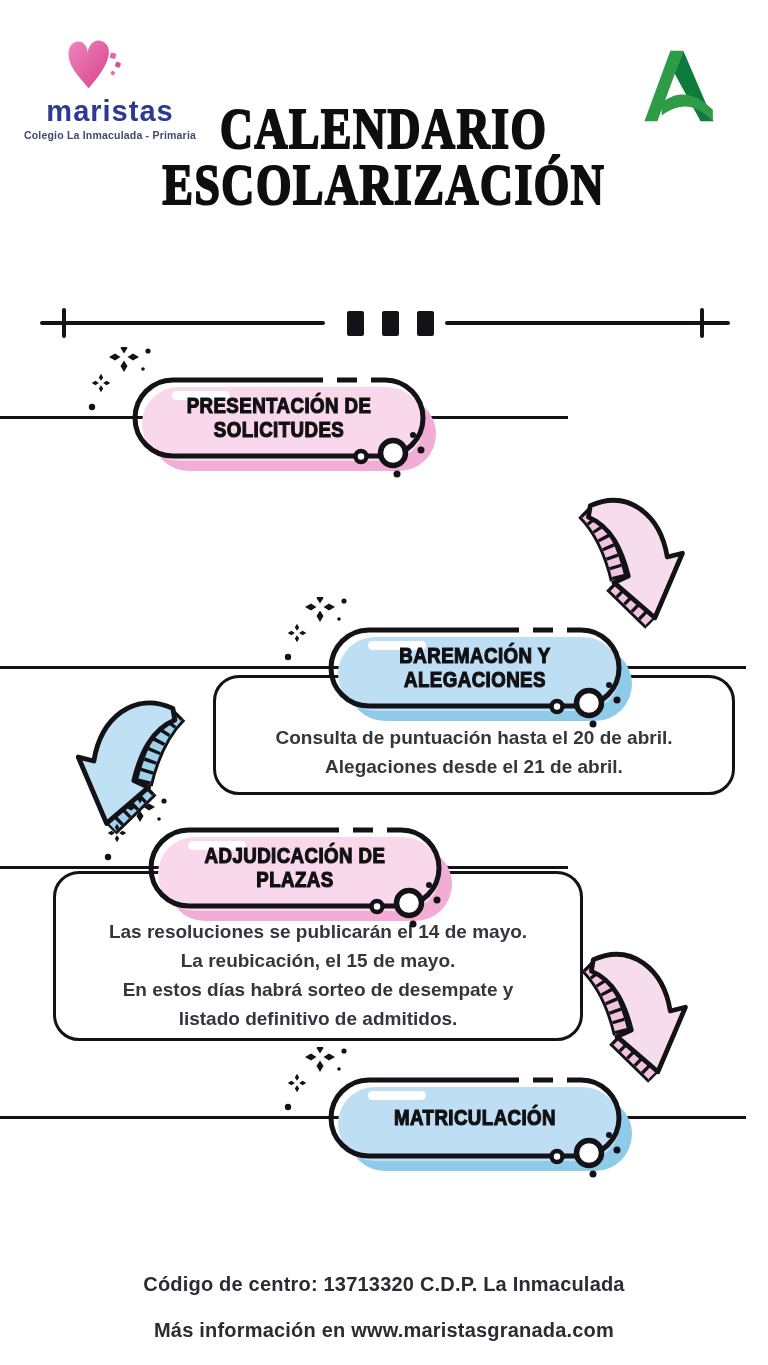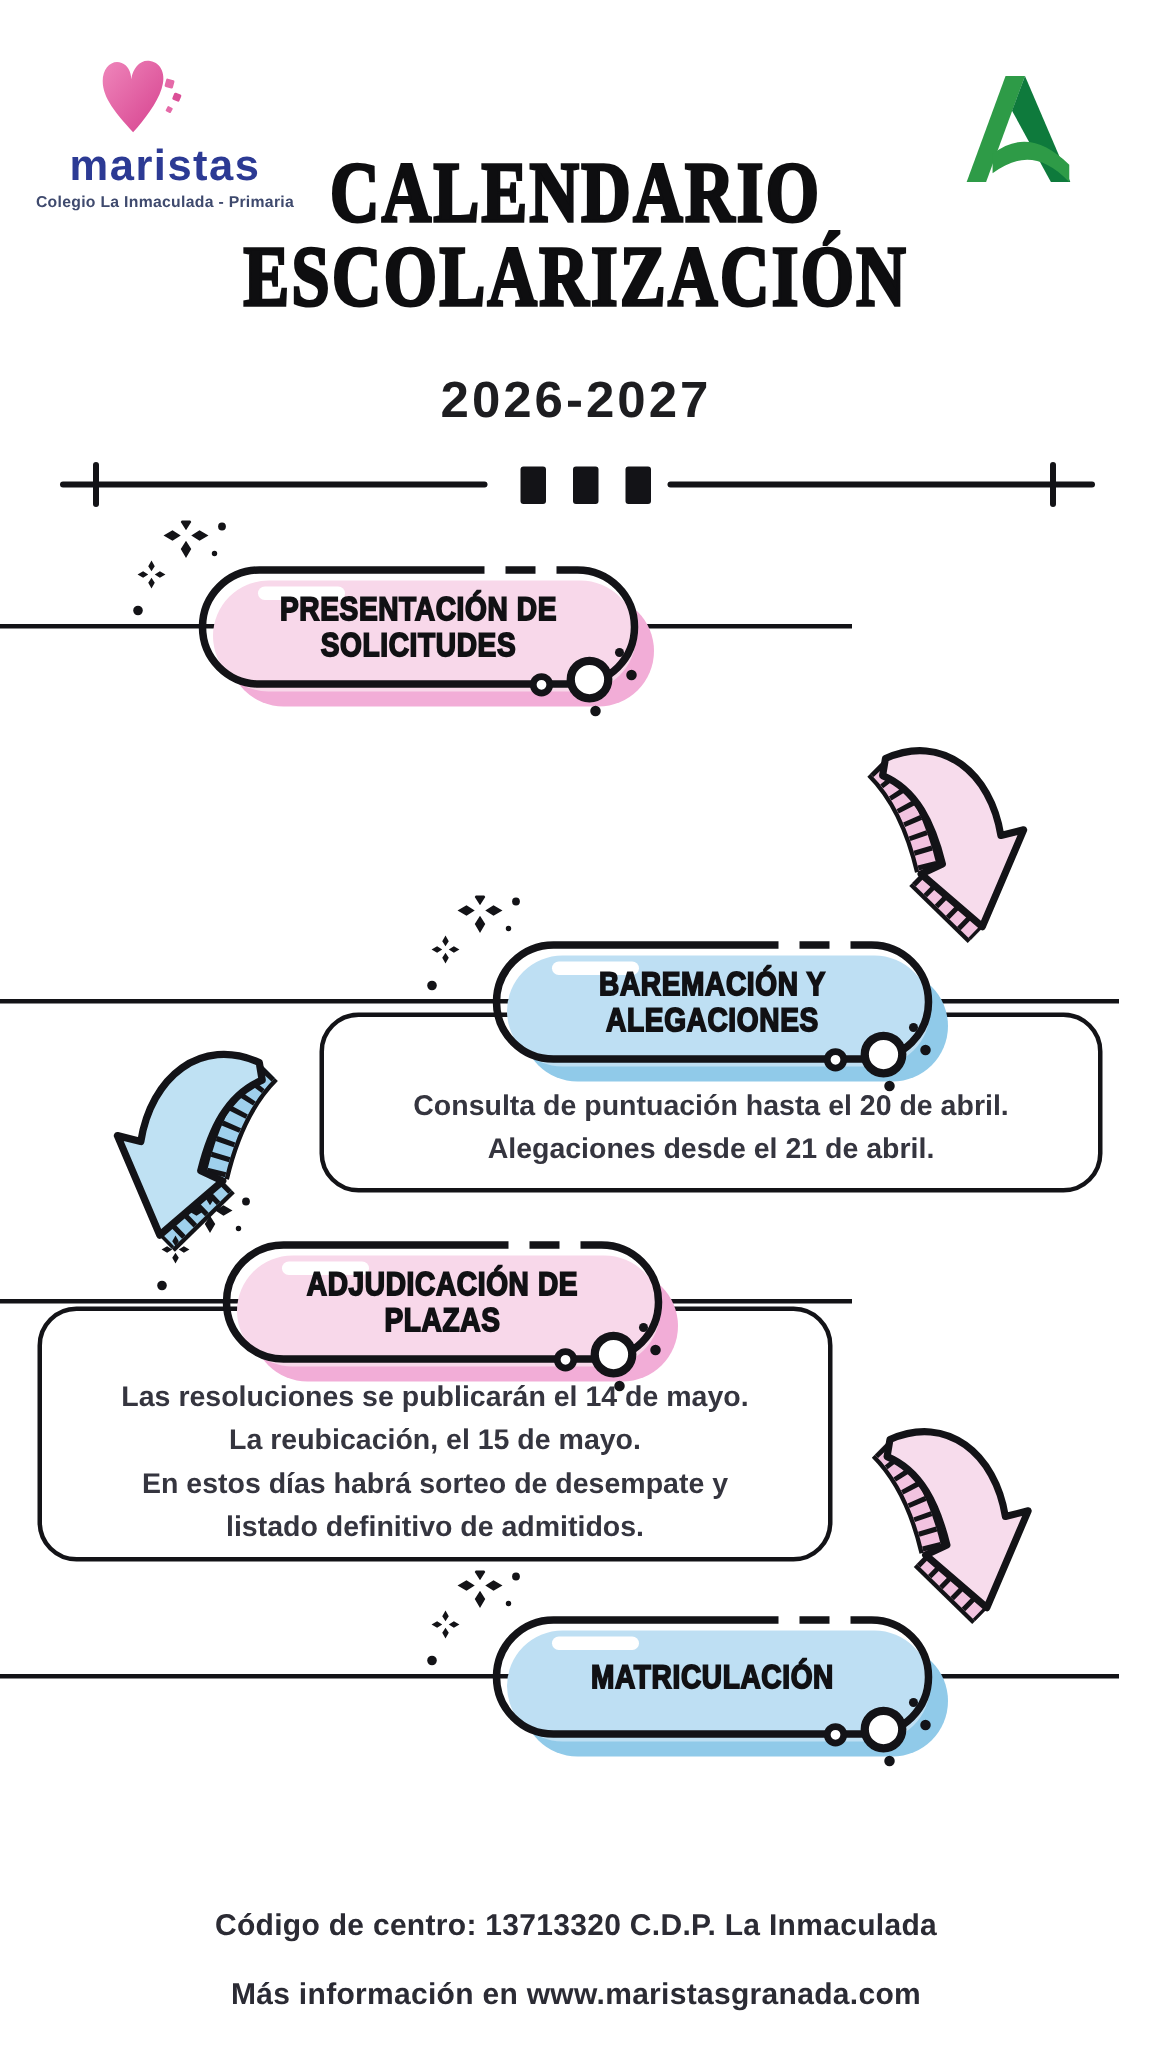--- a/index.html
+++ b/index.html
@@ -135,21 +135,20 @@
       <path d="M2,104 L38,6 L56,6 L20,104 Z" fill="#2e9b47"></path>
       <path d="M44,38 L56,6 L98,104 L80,104 Z" fill="#0e7a3c"></path>
       <path d="M26,78 C50,60 72,64 97,88 L97,104 C70,76 48,80 26,96 Z" fill="#2e9b47"></path>
     </svg>
   </div>
 
   <div class="abs title-wrap">
     <span class="title-line">CALENDARIO</span><br>
     <span class="title-line">ESCOLARIZACIÓN</span>
   </div>
-  <div class="abs school-year">2026-2027</div>
 
   <div class="abs rule-seg" style="left:40px;top:316px;width:285px;"></div>
   <div class="abs rule-seg" style="left:445px;top:316px;width:285px;"></div>
   <div class="abs rule-tick" style="left:62px;top:303px;"></div>
   <div class="abs rule-tick" style="left:700px;top:303px;"></div>
   <div class="abs rule-square" style="left:347px;top:306px;"></div>
   <div class="abs rule-square" style="left:382px;top:306px;"></div>
   <div class="abs rule-square" style="left:417px;top:306px;"></div>
 
   <div class="abs step-rule" style="left:0;top:411px;width:568px;"></div>
@@ -178,21 +177,21 @@
     <div class="pill-label">BAREMACIÓN Y
 ALEGACIONES</div>
   </div>
   <div class="abs arrow blue flip" style="left:52px;top:678px;width:152px;height:156px;">
     <svg viewBox="0 0 140 160">
         <use href="#arrow-deco"></use>
       </svg>
   </div>
 
   <div class="abs step-rule" style="left:0;top:861px;width:568px;"></div>
-  <section class="abs card" style="left:25px;top:866px;width:530px;height:170px;padding-top:44px;">
+  <section class="abs card" style="left:53px;top:866px;width:530px;height:170px;padding-top:44px;">
     <p class="card-text">Las resoluciones se publicarán el 14 de mayo.
 La reubicación, el 15 de mayo.
 En estos días habrá sorteo de desempate y
 listado definitivo de admitidos.</p>
   </section>
   <div class="abs pill pink" style="left:148px;top:822px;">
     <svg class="pill-svg" viewBox="0 0 360 150">
         <use href="#pill-deco"></use>
       </svg>
     <div class="pill-label">ADJUDICACIÓN DE

